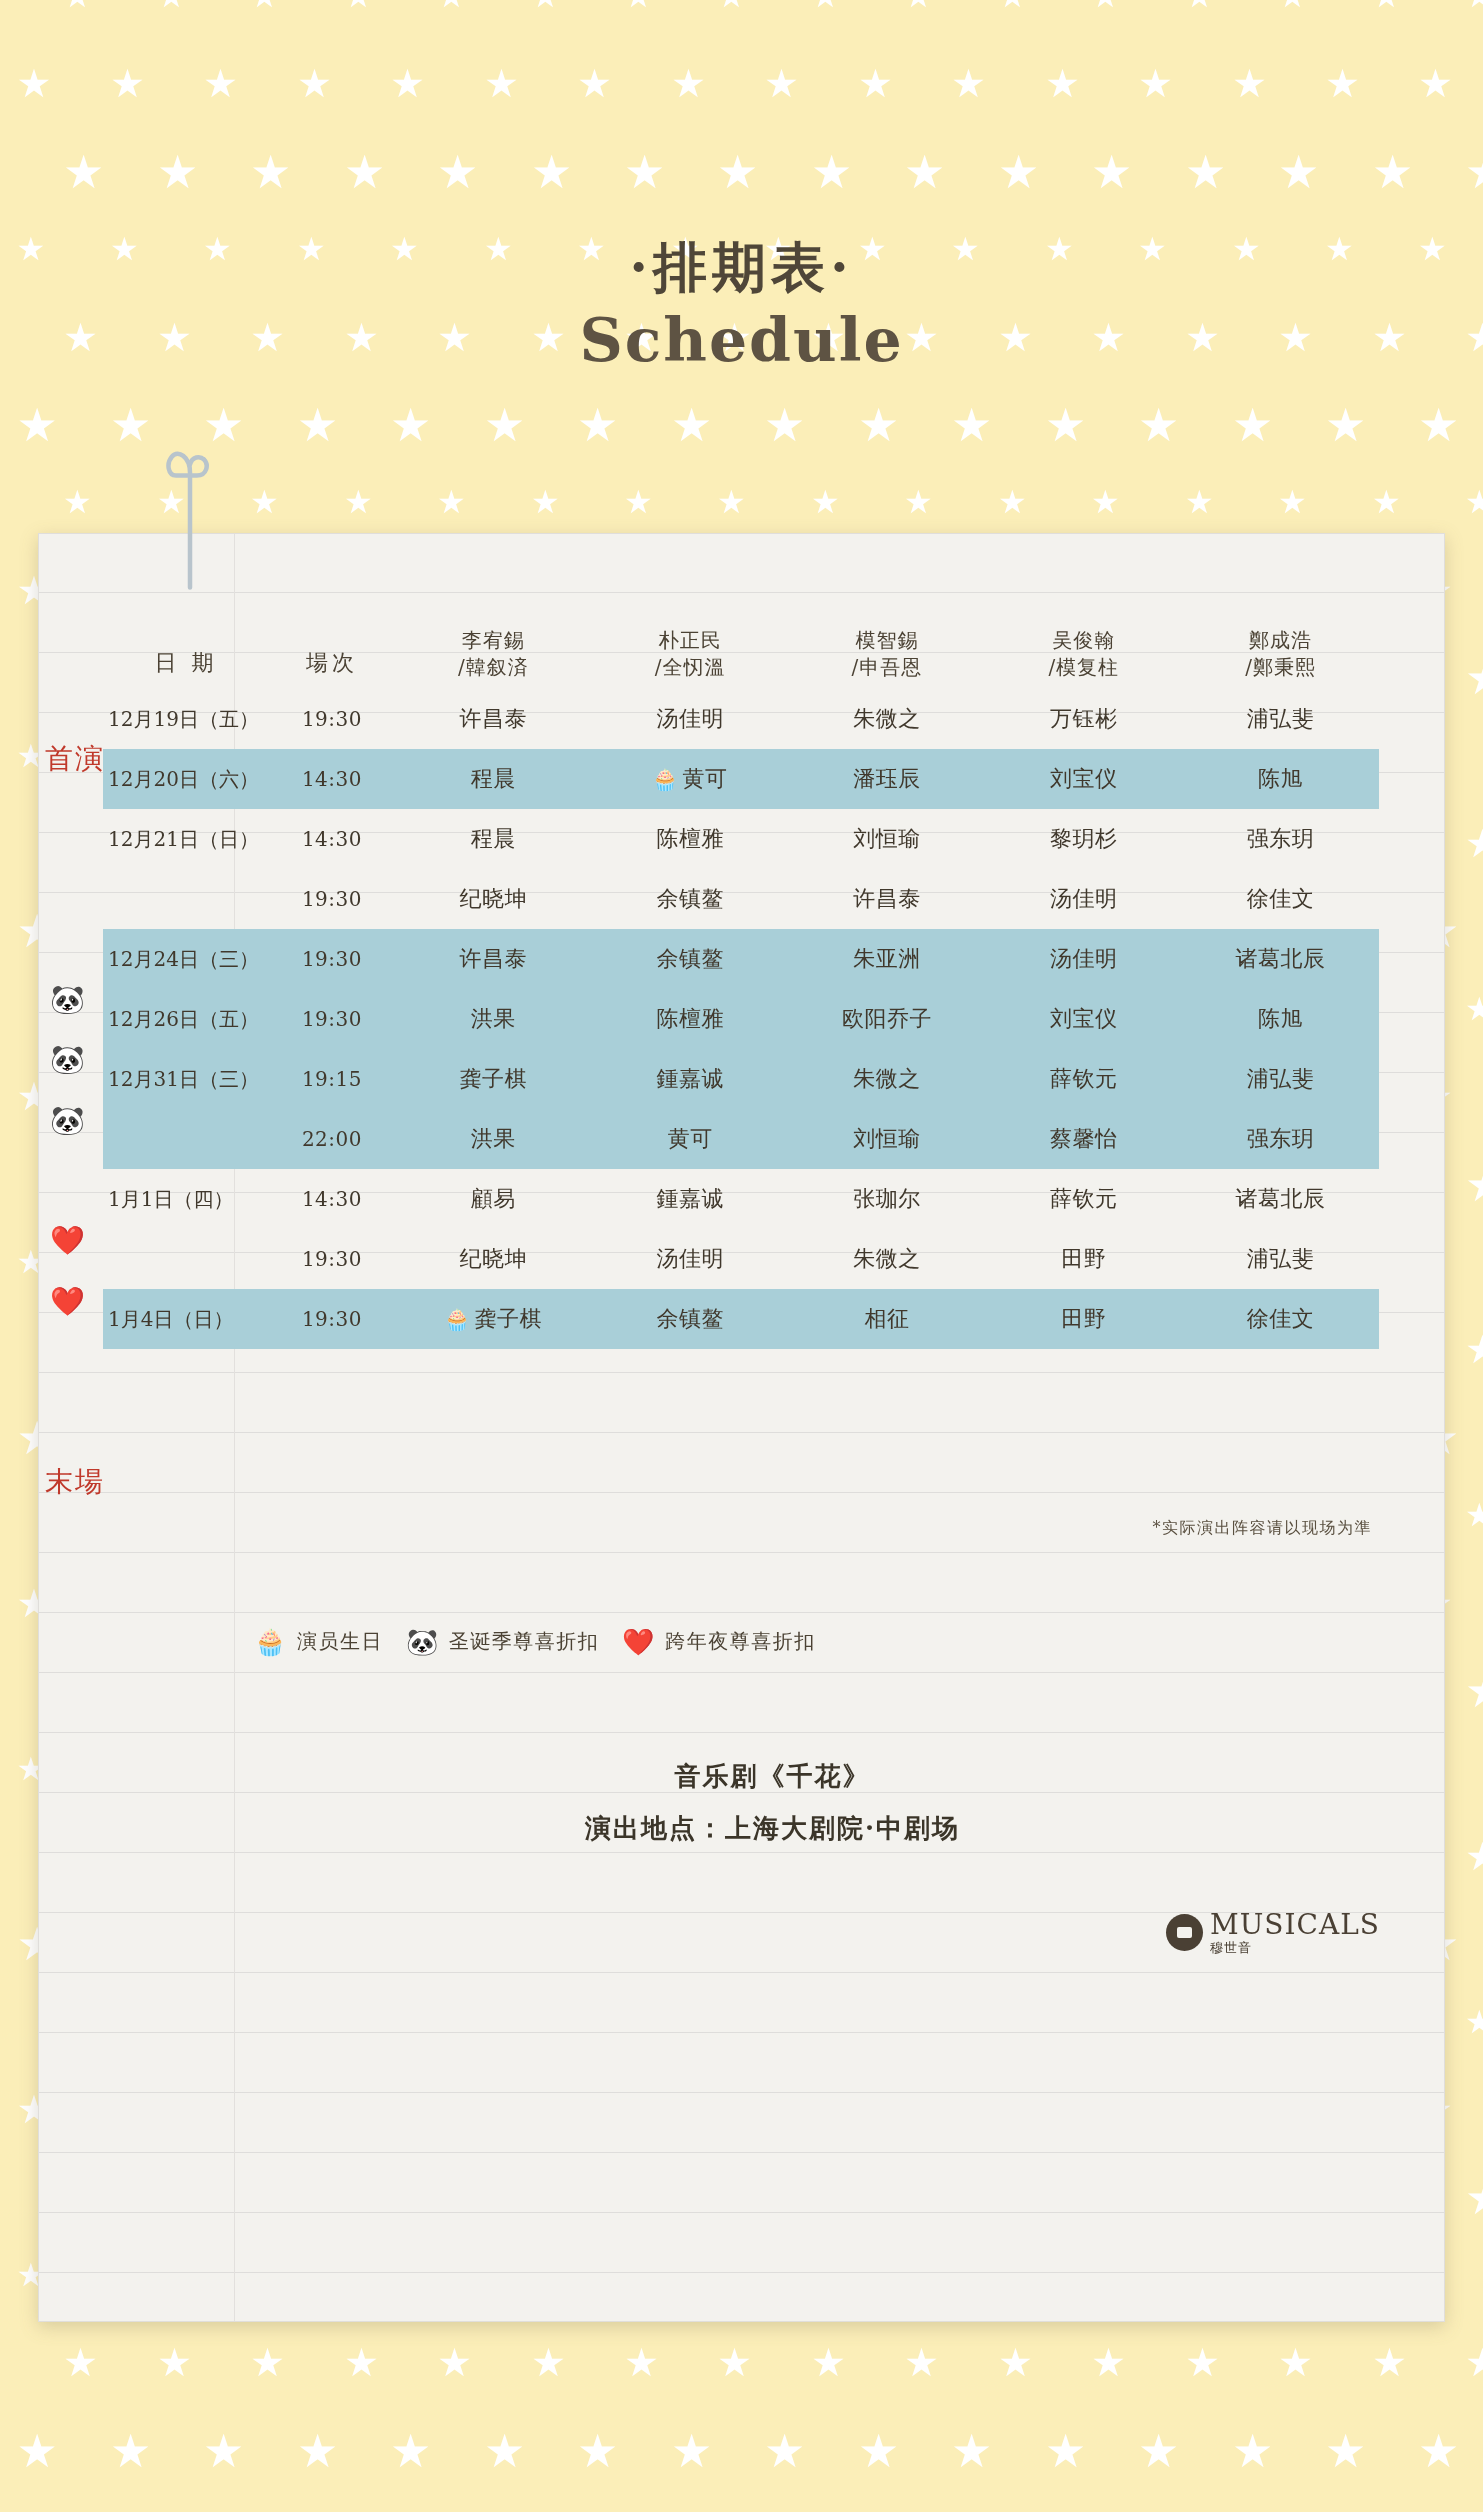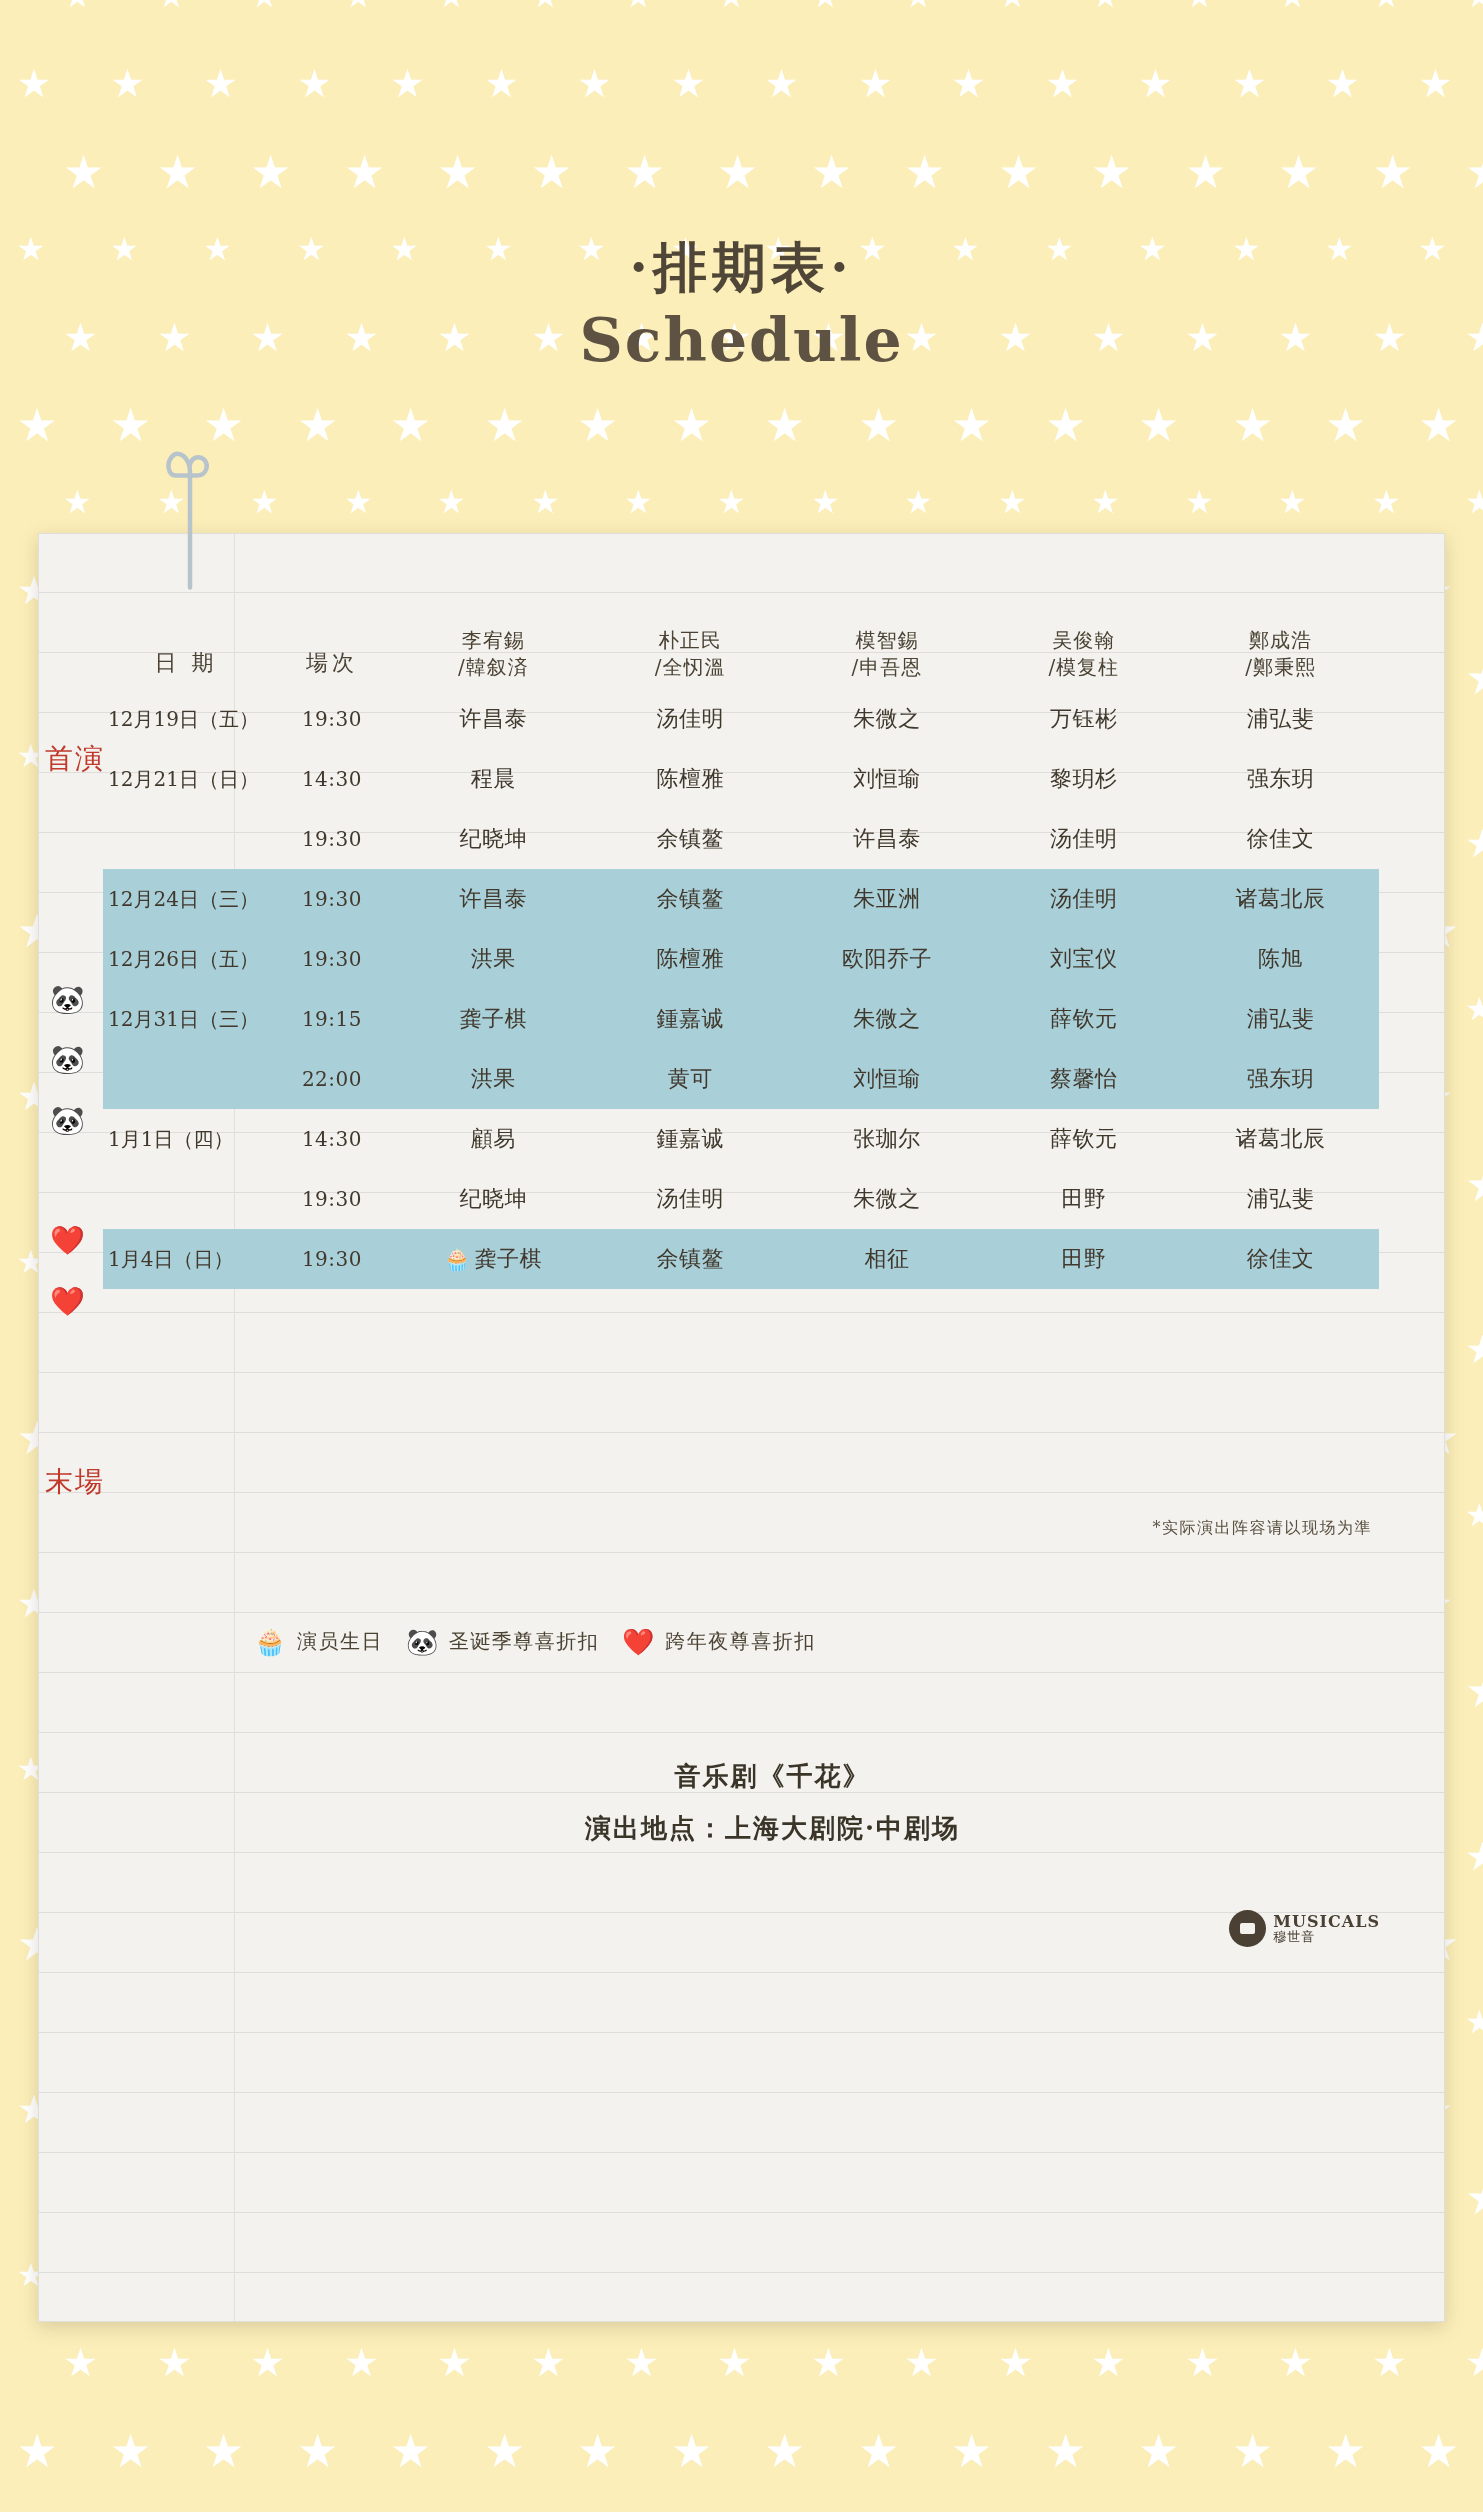--- a/index.html
+++ b/index.html
@@ -285,21 +285,21 @@
     width: 15px;
     height: 11px;
     border-radius: 2px;
     background: #f3f2ee;
   }
   #logo .logo-text {
     font-family: "DejaVu Serif", serif;
     color: #4a4034;
     line-height: 1.1;
   }
-  #logo .logo-text .l1 { font-size: 16px; letter-spacing: 1px; font-weight: 700;}
+  #logo .logo-text .l1 { font-size: 28px; letter-spacing: 1px; font-weight: 400;}
   #logo .logo-text .l2 { font-size: 13px; letter-spacing: 1px; }
 </style>
 </head>
 <body>
 
 <div id="star-bg">
     <span class="star" style="left: 63px; top: -20px; font-size: 32px;">★</span>
     <span class="star" style="left: 157px; top: -20px; font-size: 32px;">★</span>
     <span class="star" style="left: 250px; top: -20px; font-size: 32px;">★</span>
     <span class="star" style="left: 344px; top: -20px; font-size: 32px;">★</span>
@@ -855,20 +855,29 @@
       <tbody id="sched-body">
           <tr>
             <td class="date">12月19日（五）</td>
             <td class="sess">19:30</td>
             <td>许昌泰</td>
             <td>汤佳明</td>
             <td>朱微之</td>
             <td>万钰彬</td>
             <td>浦弘斐</td>
           </tr>
+          <tr class="hl">
+            <td class="date">12月20日（六）</td>
+            <td class="sess">14:30</td>
+            <td>程晨</td>
+            <td><span class="cell-emoji">🧁</span>黄可</td>
+            <td>潘珏辰</td>
+            <td>刘宝仪</td>
+            <td>陈旭</td>
+          </tr>
           <tr>
             <td class="date">12月21日（日）</td>
             <td class="sess">14:30</td>
             <td>程晨</td>
             <td>陈檀雅</td>
             <td>刘恒瑜</td>
             <td>黎玥杉</td>
             <td>强东玥</td>
           </tr>
           <tr>

